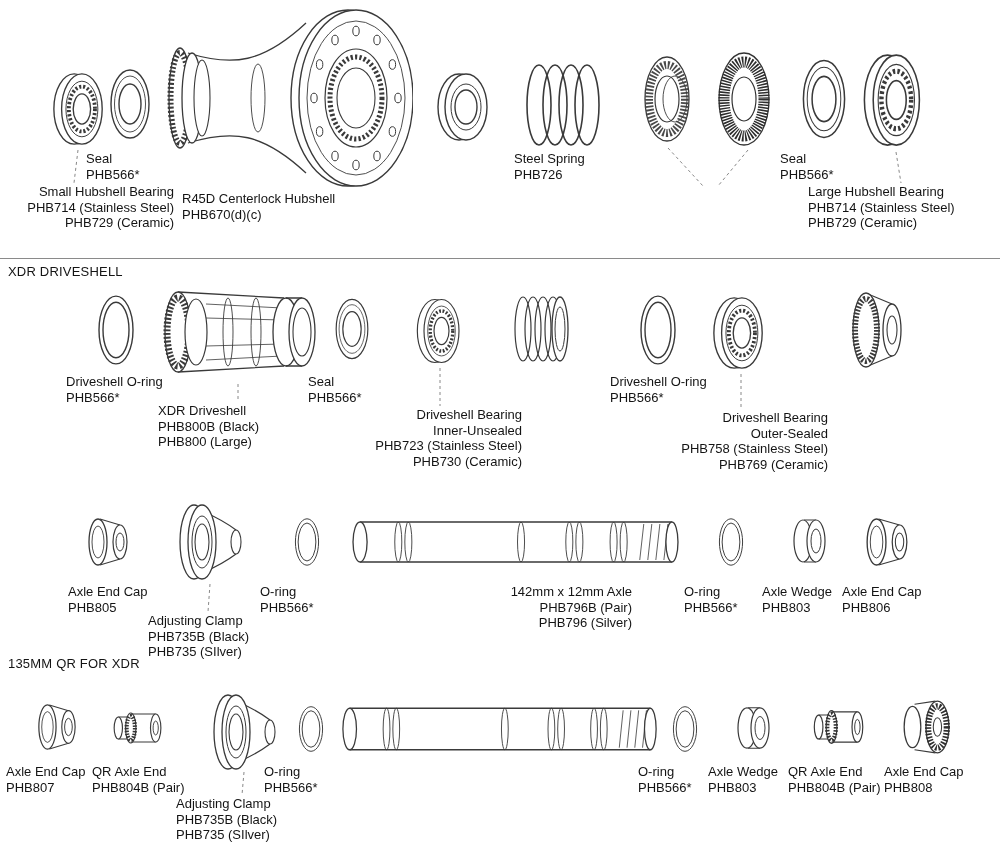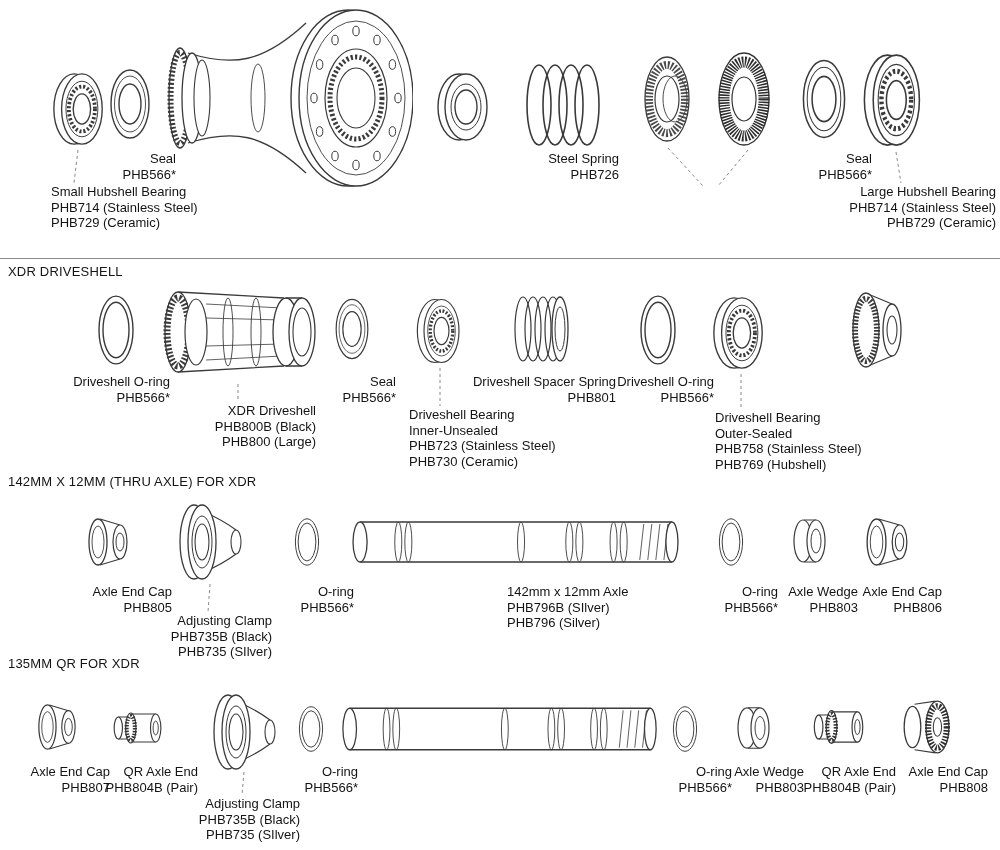--- a/index.html
+++ b/index.html
@@ -1,22 +1,22 @@
 <!DOCTYPE html>
 <html><head>
 <meta charset="utf-8">
 <style>
   * { margin:0; padding:0; box-sizing:border-box; }
   html,body { background:#ffffff; }
   body { font-family:"Liberation Sans", sans-serif; }
   .canvas { position:relative; width:1000px; height:850px; background:#fff; overflow:hidden; }
   .part { position:absolute; }
   .label { position:absolute; font-size:13px; line-height:15.5px; color:#141414; }
-  .label.center { text-align:right; }
-  .label.left { text-align:left;margin-left:45px; }
+  .label.center { text-align:left; }
+  .label.left { text-align:right; }
   .section-title { position:absolute; font-size:13px; color:#141414; letter-spacing:.2px; }
   .divider { position:absolute; left:0; width:1000px; height:1px; background:#8a8a8a; }
   .leaders { position:absolute; left:0; top:0; pointer-events:none; }
   .defs { position:absolute; width:0; height:0; overflow:hidden; }
 </style>
 </head>
 <body>
 
 <div class="canvas">
 
@@ -207,20 +207,24 @@
 
   <div class="label left" style="left:6px;top:184px;width:168px">
     <div>Small Hubshell Bearing</div>
     <div>PHB714 (Stainless Steel)</div>
     <div>PHB729 (Ceramic)</div>
   </div>
   <div class="label center" style="left:86px;top:151px;width:90px">
     <div>Seal</div>
     <div>PHB566*</div>
   </div>
+  <div class="label center" style="left:182px;top:191px;width:215px">
+    <div>R45D Centerlock Hubshell</div>
+    <div>PHB670(d)(c)</div>
+  </div>
   <div class="label center" style="left:514px;top:151px;width:105px">
     <div>Steel Spring</div>
     <div>PHB726</div>
   </div>
   <div class="label center" style="left:780px;top:151px;width:92px">
     <div>Seal</div>
     <div>PHB566*</div>
   </div>
   <div class="label center" style="left:808px;top:184px;width:188px">
     <div>Large Hubshell Bearing</div>
@@ -269,36 +273,31 @@
   <div class="label center" style="left:308px;top:374px;width:88px">
     <div>Seal</div>
     <div>PHB566*</div>
   </div>
   <div class="label left" style="left:364px;top:407px;width:158px">
     <div>Driveshell Bearing</div>
     <div>Inner-Unsealed</div>
     <div>PHB723 (Stainless Steel)</div>
     <div>PHB730 (Ceramic)</div>
   </div>
-  <div class="label center" style="left:464px;top:374px;width:152px">
-    <div>Driveshell Spacer Spring</div>
-    <div>PHB801</div>
-  </div>
   <div class="label center" style="left:610px;top:374px;width:104px">
     <div>Driveshell O-ring</div>
     <div>PHB566*</div>
   </div>
   <div class="label left" style="left:670px;top:410px;width:158px">
     <div>Driveshell Bearing</div>
     <div>Outer-Sealed</div>
     <div>PHB758 (Stainless Steel)</div>
-    <div>PHB769 (Hubshell)</div>
-  </div>
-
-  <div class="section-title" style="left:8px;top:474px">142MM X 12MM (THRU AXLE) FOR XDR</div>
+    <div>PHB769 (Ceramic)</div>
+  </div>
+
 
   <svg class="part" style="left:86px;top:516px" width="44" height="52">
       <use href="#sym-endcap"></use>
     </svg>
   <svg class="part" style="left:176px;top:502px" width="70" height="80">
       <use href="#sym-adj-clamp"></use>
     </svg>
   <svg class="part" style="left:292px;top:516px" width="30" height="52">
       <use href="#sym-oring"></use>
     </svg>
@@ -323,21 +322,21 @@
     <div>Adjusting Clamp</div>
     <div>PHB735B (Black)</div>
     <div>PHB735 (SIlver)</div>
   </div>
   <div class="label center" style="left:260px;top:584px;width:94px">
     <div>O-ring</div>
     <div>PHB566*</div>
   </div>
   <div class="label left" style="left:462px;top:584px;width:170px">
     <div>142mm x 12mm Axle</div>
-    <div>PHB796B (SIlver)</div>
+    <div>PHB796B (Pair)</div>
     <div>PHB796 (Silver)</div>
   </div>
   <div class="label center" style="left:684px;top:584px;width:94px">
     <div>O-ring</div>
     <div>PHB566*</div>
   </div>
   <div class="label center" style="left:762px;top:584px;width:96px">
     <div>Axle Wedge</div>
     <div>PHB803</div>
   </div>

